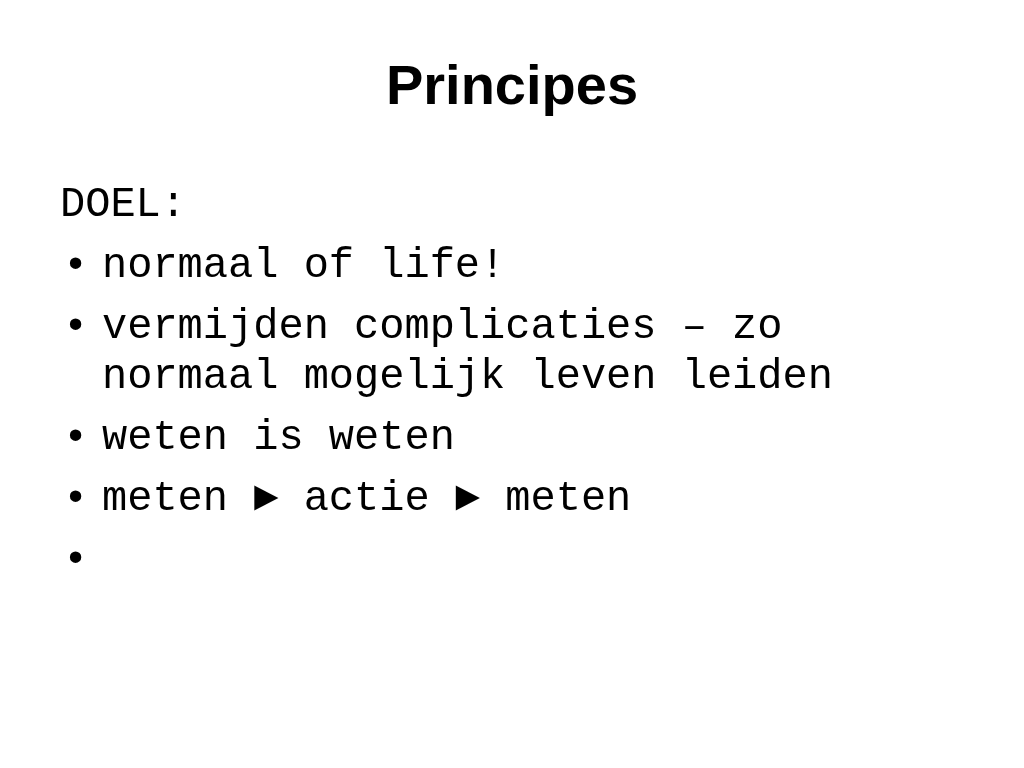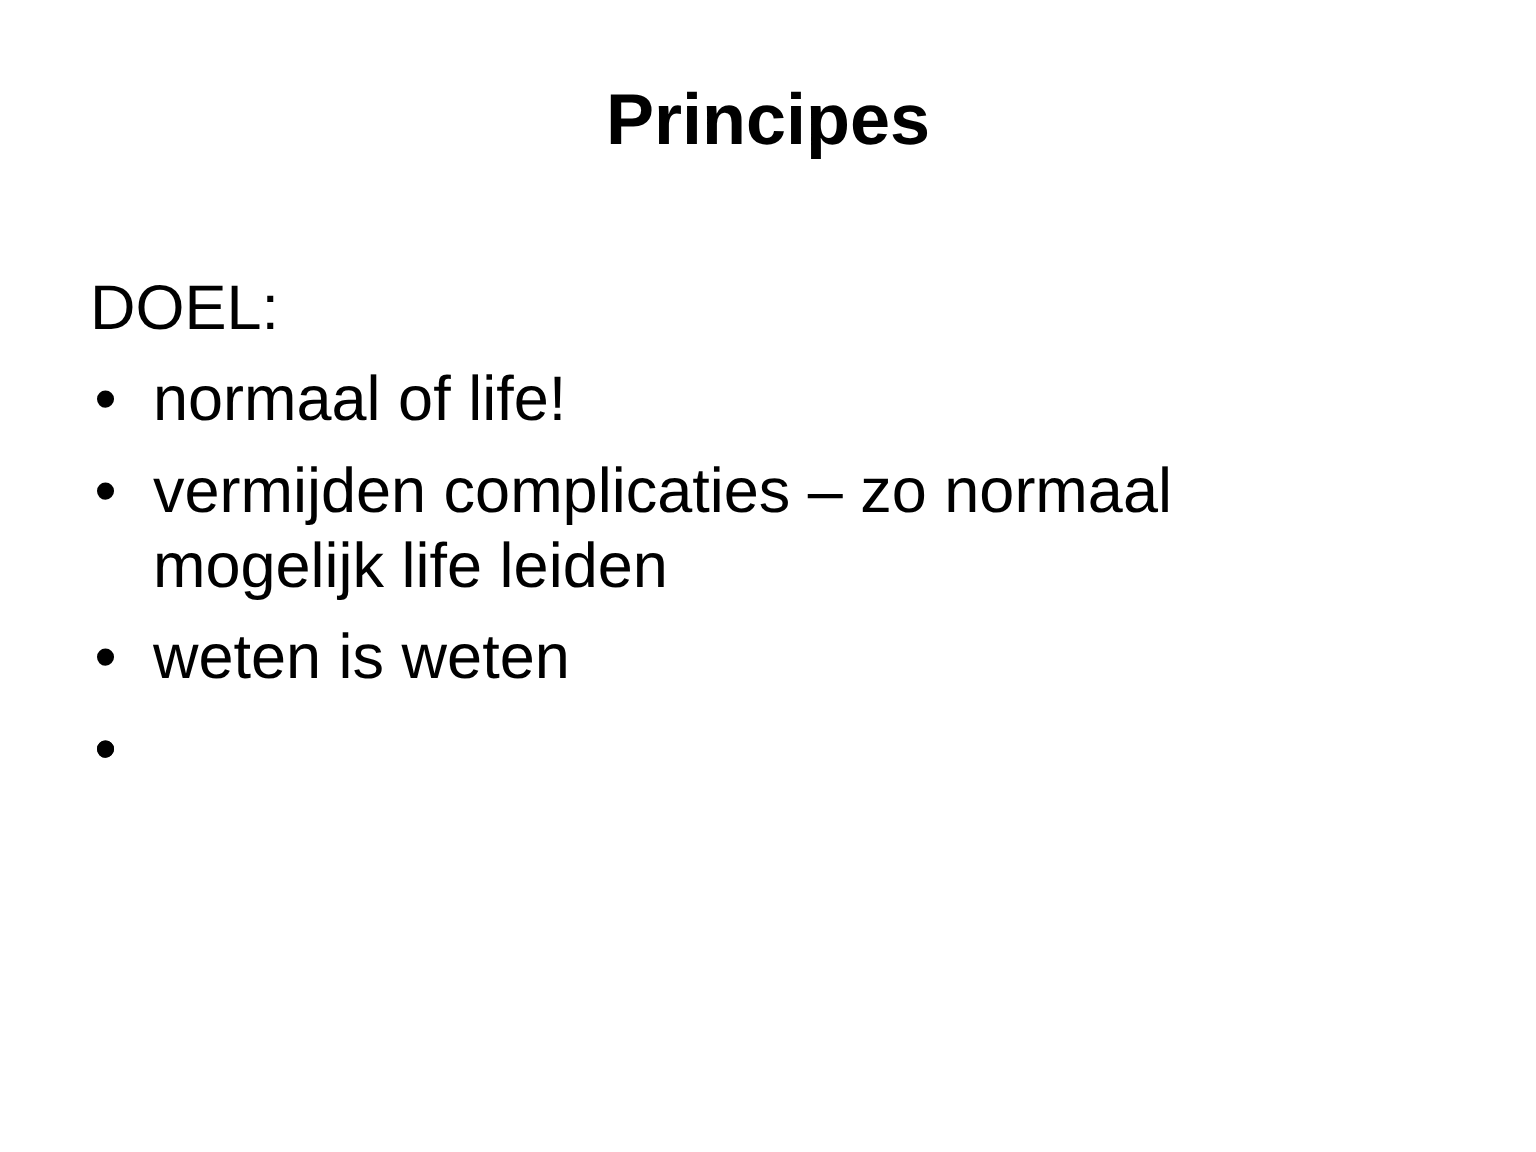--- a/index.html
+++ b/index.html
@@ -13,30 +13,31 @@
     color: #000000;
     overflow: hidden;
     margin: 0 auto;
   }
   .slide-title {
     position: absolute;
     top: 56px;
     left: 0;
     right: 0;
     text-align: center;
-    font-size: 48px;
+    font-size: 56px;
     font-weight: 700;
     letter-spacing: 0;
     line-height: 1.05;
   }
   .slide-body {
     position: absolute;
     top: 180px;
     left: 60px;
     width: 848px;
+    font-family: Liberation Mono, monospace;
   }
   .body-line {
     font-size: 42px;
     line-height: 50px;
     margin: 0 0 11px 0;
     color: #000000;
   }
   .body-line.bullet {
     position: relative;
     padding-left: 42px;
@@ -60,31 +61,32 @@
 
     <p class="body-line plain">DOEL:</p>
 
     <p class="body-line bullet">
       <span class="marker">•</span>
       <span class="text">normaal of life!</span>
     </p>
 
     <p class="body-line bullet">
       <span class="marker">•</span>
-      <span class="text">vermijden complicaties – zo normaal mogelijk life leiden</span>
+      <span class="text">vermijden complicaties – zo normaal mogelijk leven leiden</span>
     </p>
 
 
     <p class="body-line bullet">
       <span class="marker">•</span>
       <span class="text">weten is weten</span>
     </p>
 
     <p class="body-line bullet">
       <span class="marker">•</span>
+      <span class="text">meten ► actie ► meten</span>
     </p>
 
     <p class="body-line bullet">
       <span class="marker">•</span>
     </p>
 
   </div>
 </div>
 
 </body></html>

